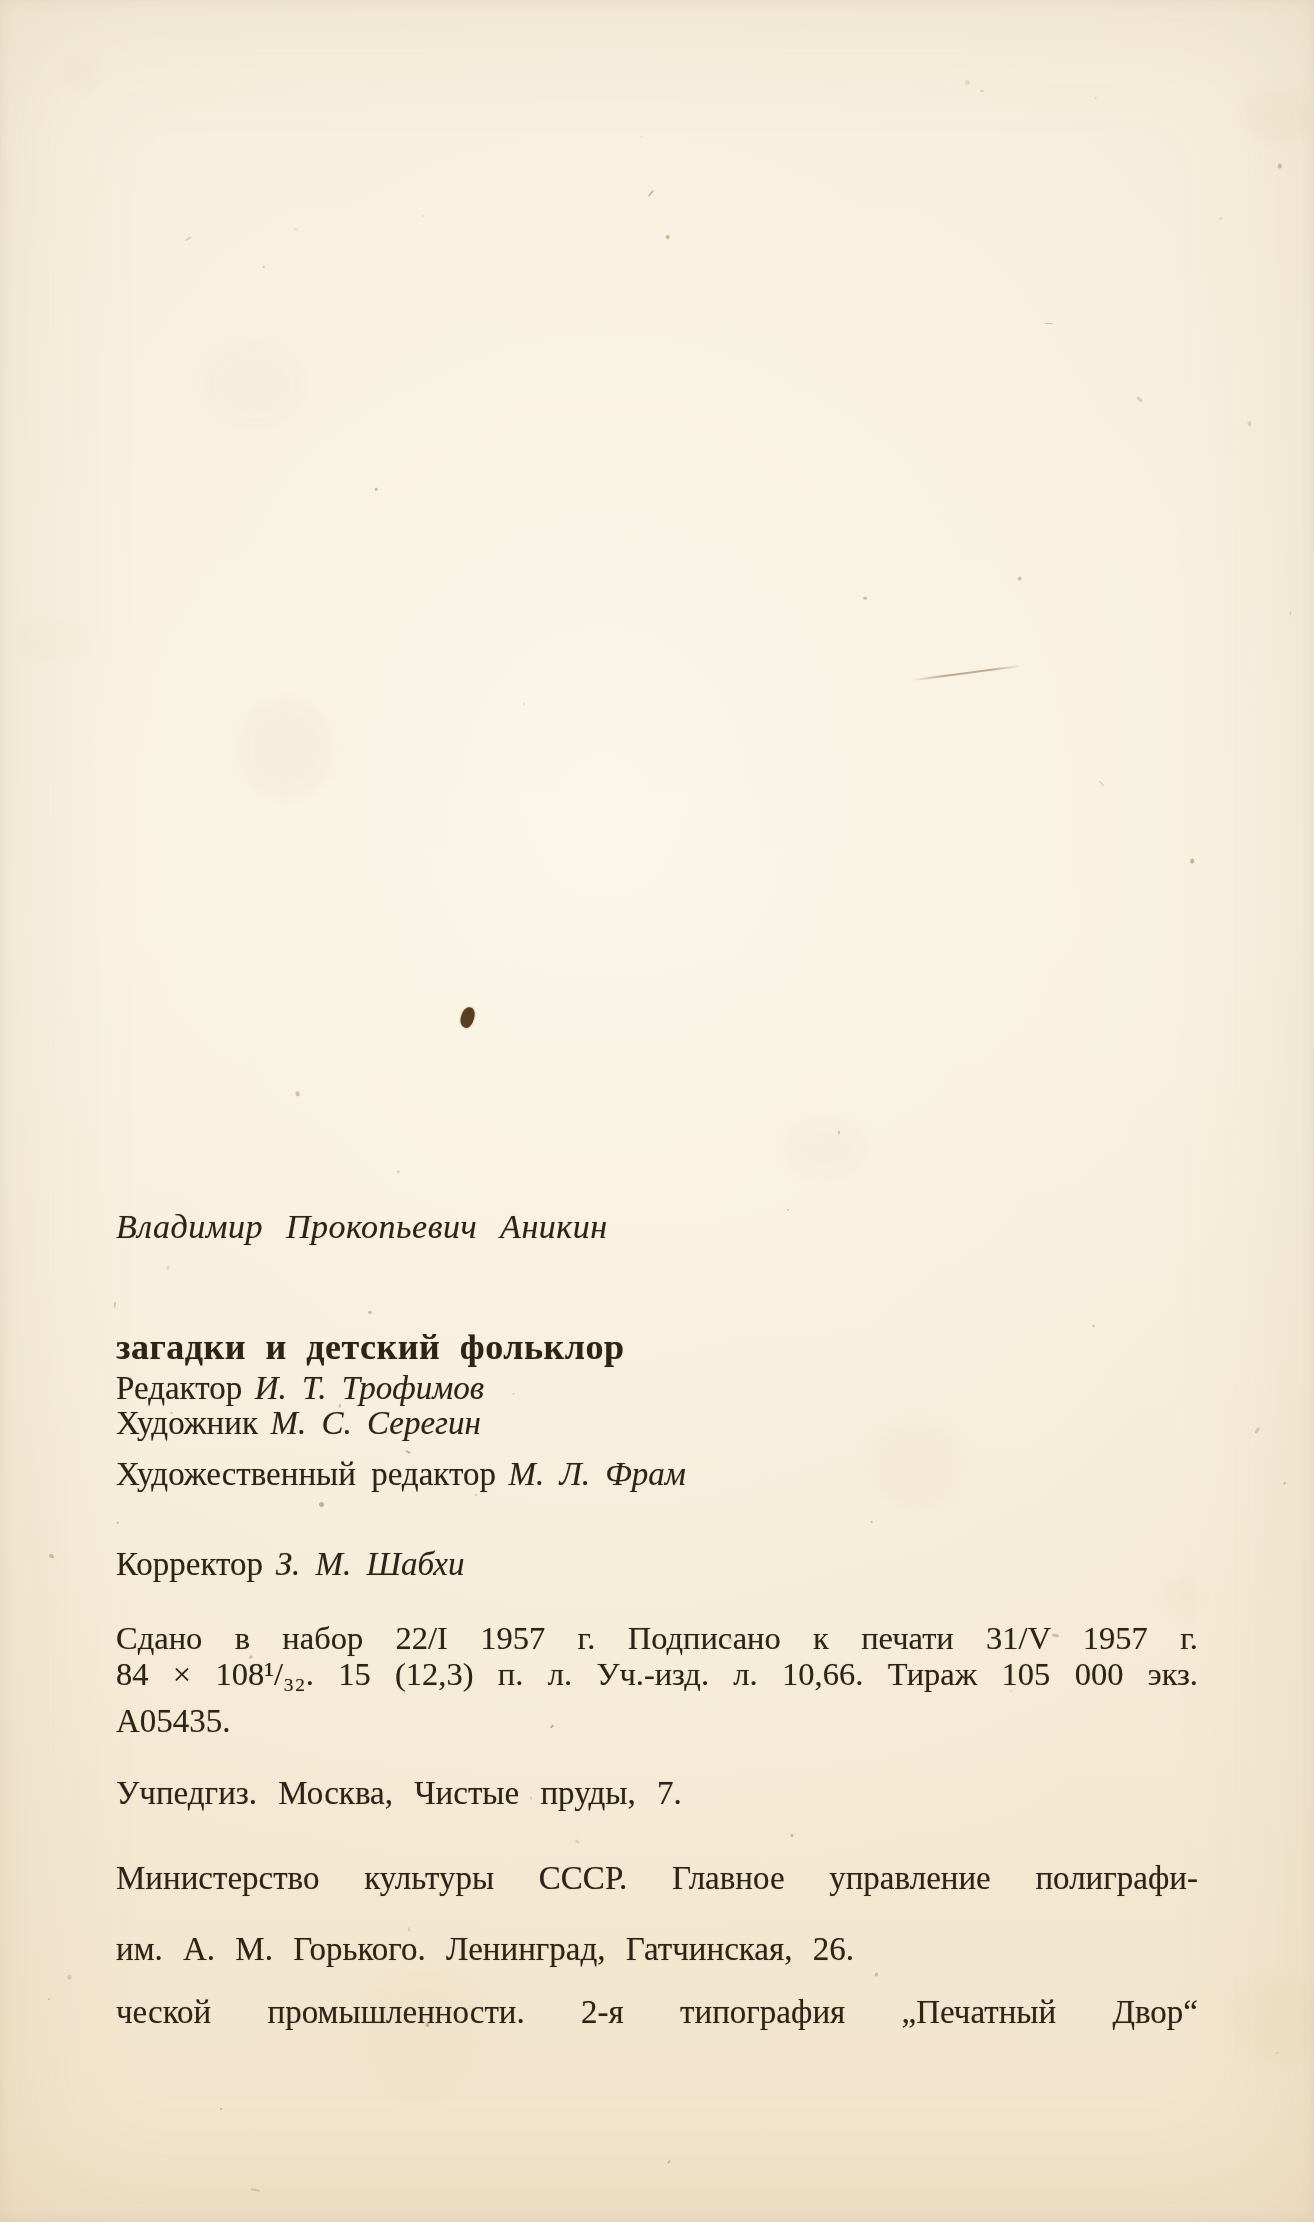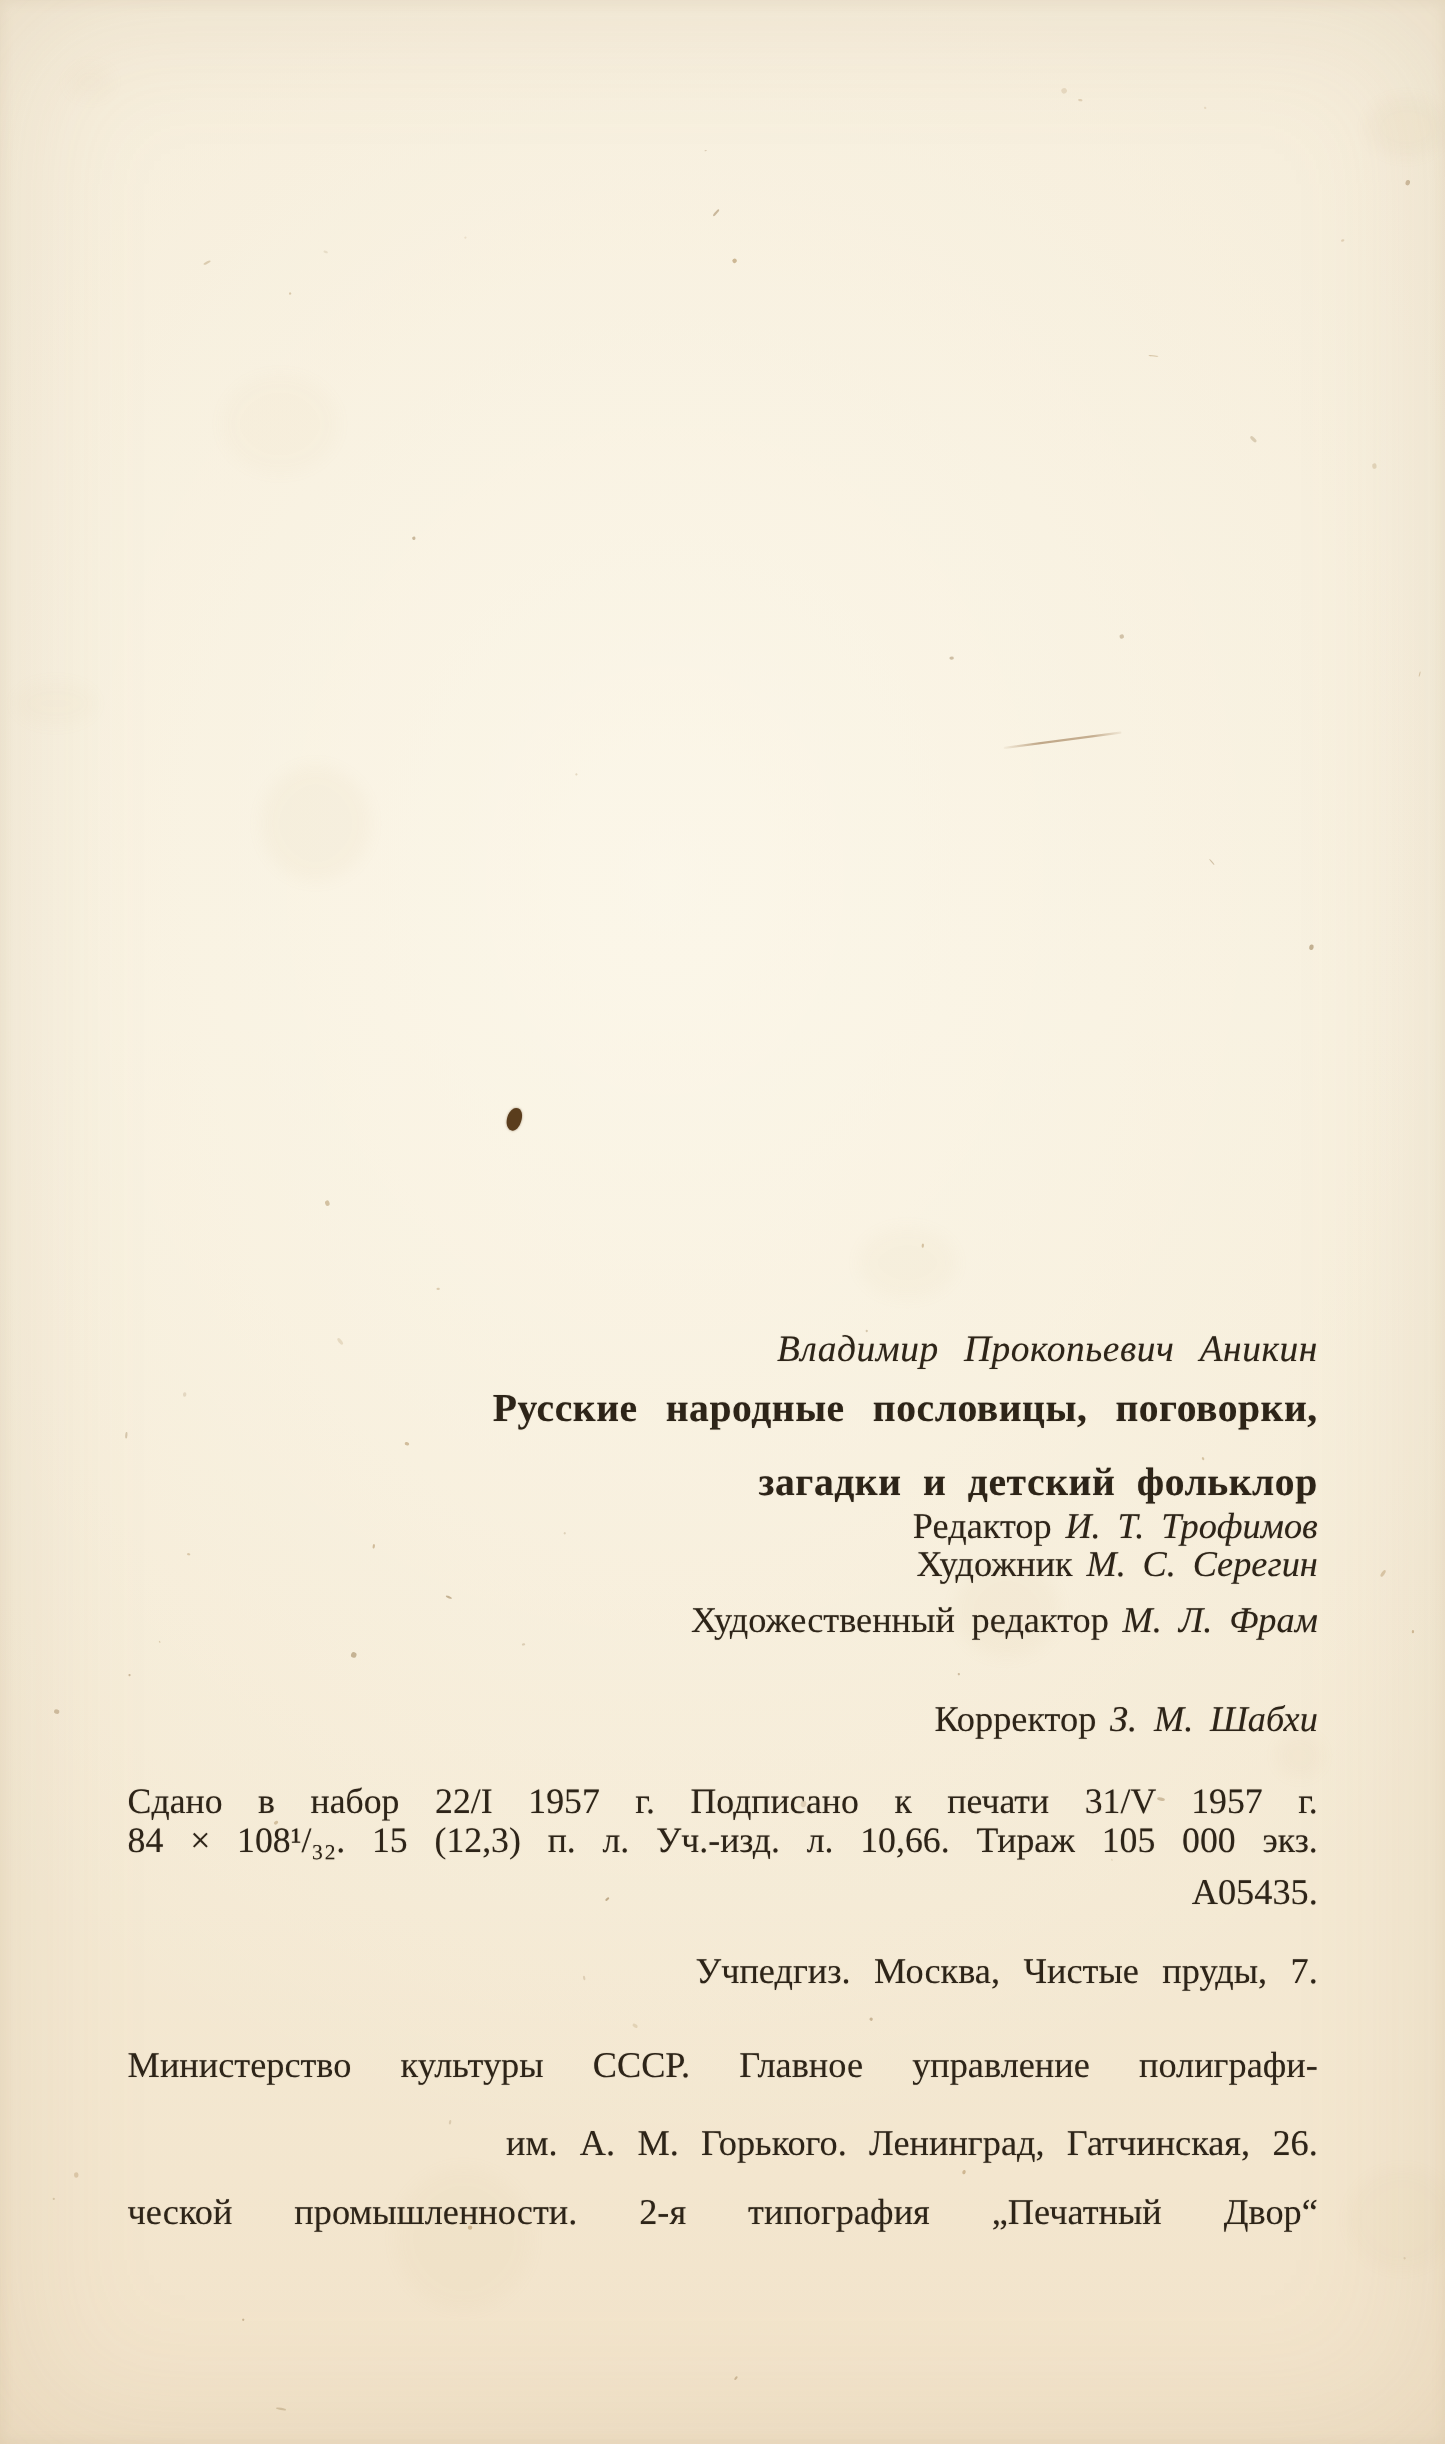--- a/index.html
+++ b/index.html
@@ -6,21 +6,21 @@
   body{
     width:1314px;height:2222px;position:relative;overflow:hidden;
     font-family:"Liberation Serif","DejaVu Serif",serif;
     background:
       radial-gradient(ellipse 120% 85% at 46% 36%, rgba(255,252,242,0.6), rgba(255,252,242,0) 62%),
       linear-gradient(180deg,#f5ecd9 0%,#f6eedb 42%,#f4e9d3 78%,#f2e3ca 100%);
   }
   .page{position:absolute;inset:0;box-shadow:inset 0 0 140px rgba(168,136,92,0.16), inset 0 0 14px rgba(150,115,70,0.10);}
   .line{position:absolute;left:116px;right:116px;color:#2d2418;
         text-shadow:0 0 1px rgba(45,35,22,0.35);white-space:nowrap;}
-  .center{text-align:right;}
+  .center{text-align:left;}
   .justify{text-align:justify;text-align-last:justify;white-space:normal;}
   .it{font-style:italic;}
   .author{top:1208px;font-size:34px;font-style:italic;word-spacing:14px;letter-spacing:0.5px;}
   .title1{top:1259px;font-size:36px;font-weight:700;word-spacing:16px;letter-spacing:0.5px;}
   .title2{top:1326px;font-size:36px;font-weight:700;word-spacing:10px;letter-spacing:0.5px;}
   .credit{font-size:33px;word-spacing:7px;}
   .c0{top:1370px;} .c1{top:1381px;margin-top:24px;} .c2{top:1456px;} .c3{top:1500px;} .c4{top:1546px;}
   .credit .name{margin-left:0.38em;}
   .imp1{top:1620px;font-size:32.5px;}
   .imp2{top:1656px;font-size:32.5px;}
@@ -114,21 +114,20 @@
       <div class="blotch" style="left: 237.443px; top: 696.322px; width: 99.5214px; height: 104.267px; opacity: 0.059; background: rgb(200, 171, 118);"></div>
       <div class="blotch" style="left: 780.029px; top: 1114.9px; width: 90.0896px; height: 65.9824px; opacity: 0.042; background: rgb(200, 171, 118);"></div>
       <div class="blotch" style="left: 1242.58px; top: 88.7659px; width: 71.5809px; height: 53.3321px; opacity: 0.061; background: rgb(200, 171, 118);"></div>
       <div class="blotch" style="left: 1160.04px; top: 1575.53px; width: 42.6413px; height: 40.0432px; opacity: 0.046; background: rgb(200, 171, 118);"></div>
     </div>
   <div class="scratch"></div>
   <div class="ink-dot"></div>
 
   <div class="line center author">Владимир Прокопьевич Аникин</div>
 
-  <div class="line center title1">Русские народные пословицы, поговорки,</div>
   <div class="line center title2">загадки и детский фольклор</div>
 
   <div class="line center credit c0">
     <span>Редактор</span><span class="it name">И. Т. Трофимов</span>
   </div>
   <div class="line center credit c1">
     <span>Художник</span><span class="it name">М. С. Серегин</span>
   </div>
   <div class="line center credit c2">
     <span>Художественный редактор</span><span class="it name">М. Л. Фрам</span>

